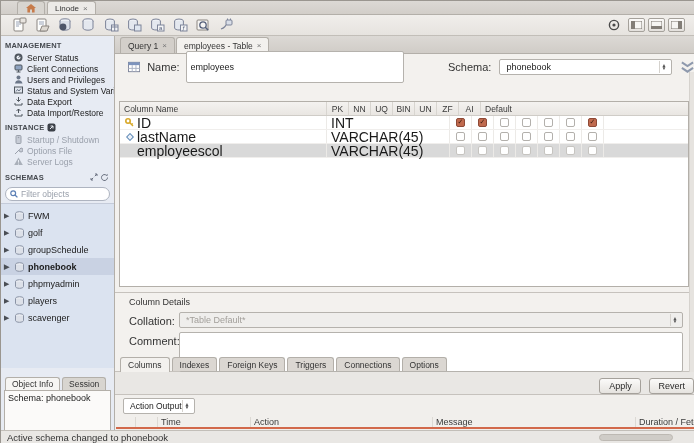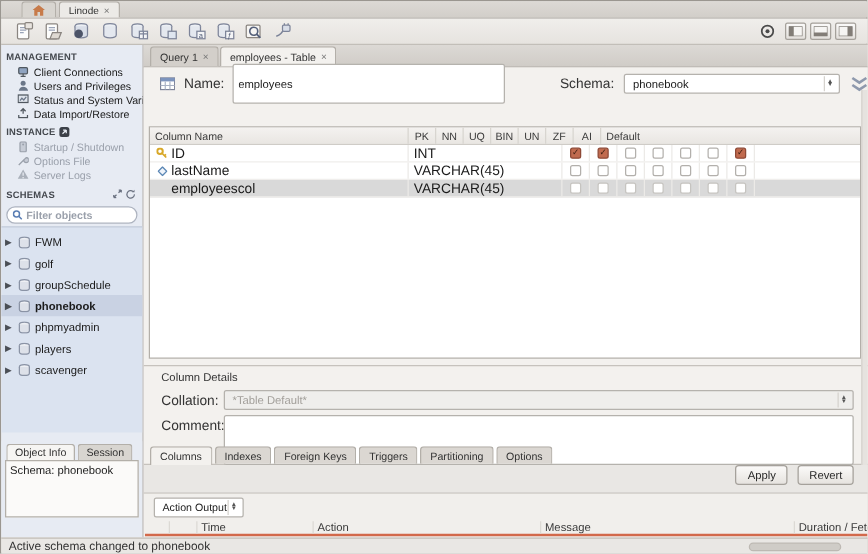--- a/index.html
+++ b/index.html
@@ -22,21 +22,21 @@
   
   .sidebar { position:absolute; left:0; top:35px; width:114px; height:394px; background:#e7ebf3; border-right:1px solid #b3afa9; overflow:hidden; }
   .side-title { font-size:7.5px; font-weight:bold; color:#45494f; padding:5px 0 2px 4px; letter-spacing:.2px; display:flex; align-items:center; }
   .side-item { height:11px; display:flex; align-items:center; gap:4px; padding-left:12px; white-space:nowrap; color:#1a1a1a; font-size:8.5px; cursor:default; }
   .side-item.disabled { color:#9aa0ab; }
   .micon { width:10px; height:10px; display:inline-flex; align-items:center; justify-content:center; flex:none; }
   .schemas-head { display:flex; align-items:center; padding-right:4px; }
   .schemas-head .spacer { flex:1; }
   .mini-ic { width:11px; height:10px; display:flex; align-items:center; justify-content:center; color:#6a7180; font-size:8px; }
   .filterbox { margin:3px 4px 2px 4px; height:14px; background:#fff; border:1px solid #aeb4c0; border-radius:7px; display:flex; align-items:center; padding:0 4px; gap:3px; }
-  .filterbox input { border:none; outline:none; background:transparent; font-family:"Liberation Sans",sans-serif; font-size:8.5px; color:#333; width:80px;font-weight:bold; }
+  .filterbox input { border:none; outline:none; background:transparent; font-family:"Liberation Sans",sans-serif; font-size:8.5px; color:#333; width:80px; }
   .filterbox input::placeholder { color:#9aa0ab; }
   .tree { background:#dbe3f0; height:165px; border-top:1px solid #c4cbd9; padding-top:3px; }
   .tree-row { height:17px; display:flex; align-items:center; gap:3px; padding-left:3px; font-size:9px; cursor:default; }
   .tree-row .arrow { color:#4a4e55; font-size:7px; width:7px; }
   .tree-row.selected { background:#c9d2e3; font-weight:bold; }
   .infotabs { height:15px; display:flex; align-items:flex-end; padding-left:4px; background:#e7ebf3; margin-top:7px; }
   .infotab { height:13px; padding:0 6px; display:flex; align-items:center; font-size:8.5px; color:#333; border:1px solid #b3afa9; border-bottom:none; border-radius:3px 3px 0 0; background:#d8d5d0; margin-right:2px; }
   .infotab.active { background:#f6f5f3; }
   .infobox { margin:0 3px; height:46px; background:#fbfaf9; border:1px solid #b3afa9; padding:2px 3px; font-size:9px; color:#222; }
 
@@ -53,21 +53,21 @@
   .combo { height:16px; background:#fff; border:1px solid #b5b2ad; border-radius:2px; display:flex; align-items:center; padding:0 3px 0 6px; }
   .combo .val { flex:1; font-size:9px; color:#1a1a1a; }
   .combo.disabled { background:#efeeec; }
   .combo.disabled .val { color:#a29f9a; }
   .spin { display:flex; flex-direction:column; align-items:center; justify-content:center; line-height:3.5px; color:#555; font-size:5px; width:9px; border-left:1px solid #d5d2cd; height:12px; }
 
   
   .grid { position:absolute; left:4px; top:47px; width:570px; height:186px; background:#fff; border:1px solid #b3afa9; overflow:hidden; }
   .g-head { display:flex; height:14px; background:linear-gradient(#f4f2f0,#e9e6e2); border-bottom:1px solid #cfccc7; color:#3a3a3a; font-size:8.5px; }
   .g-head > div { display:flex; align-items:center; padding-left:4px; border-right:1px solid #d8d5d0; }
-  .g-row { display:flex; height:14px; border-bottom:1px solid #f0eeec; align-items:stretch; font-size:11px; }
+  .g-row { display:flex; height:14px; border-bottom:1px solid #f0eeec; align-items:stretch; font-size:14px; }
   .g-row > div { display:flex; align-items:center; padding-left:4px; border-right:1px solid #eceae7; }
   .g-row.selected { background:#d9d9d9; }
   .c-name { width:207px; } .c-type { width:123px; }
   .c-flag { width:22px; justify-content:center; padding-left:0 !important; }
   .c-def { flex:1; border-right:none !important; }
   .rowicon { width:11px; display:inline-flex; justify-content:center; margin-right:2px; flex:none; }
   .cbox { width:9px; height:9px; border:1px solid #b3b0ac; border-radius:2px; background:#fff; display:flex; align-items:center; justify-content:center; font-size:7px; color:#3d1d10; }
   .cbox.checked { background:#c06a4e; border-color:#8e4936; }
   .cbox.checked::after { content:"✓"; margin-top:-1px; }
   .g-row.selected .cbox { border-color:#c6c4c0; }
@@ -76,21 +76,21 @@
   .details { position:absolute; left:0; top:238px; width:580px; border-top:1px solid #c6c2bd; }
   .det-title { padding:4px 0 3px 14px; color:#333; }
   .det-row { display:flex; align-items:flex-start; margin:2px 0 0 0; }
   .det-row .lbl { width:50px; text-align:left; margin-left:14px; padding-top:3px; }
   textarea.comment { width:504px; height:40px; background:#fff; border:1px solid #b5b2ad; border-radius:2px; resize:none; font-family:"Liberation Sans",sans-serif; font-size:9px; padding:2px; }
 
   .bottomtabs { position:absolute; left:0; top:303px; width:616px; height:15px; display:flex; align-items:flex-start; padding-left:5px; }
   .btab { height:14px; padding:0 7px; display:flex; align-items:center; font-size:8.5px; color:#333; border:1px solid #b3afa9; border-bottom:none; border-radius:3px 3px 0 0; background:#dbd7d2; margin-right:2px; }
   .btab.active { background:#f3f1ee; height:15px; }
 
-  .applystrip { position:absolute; left:0; top:336px; width:580px; height:23px; background:#e9e7e4; display:flex; align-items:flex-start; justify-content:flex-end; gap:8px; padding-right:12px; border-bottom:1px solid #c6c2bd; }
+  .applystrip { position:absolute; left:0; top:336px; width:580px; height:23px; background:#e9e7e4; display:flex; align-items:flex-end; justify-content:flex-end; gap:8px; padding-right:1px; border-bottom:1px solid #c6c2bd; }
   .pbtn { min-width:42px; height:16px; border:1px solid #a5a19b; border-radius:3px; background:linear-gradient(#fbfaf9,#e6e3df); font-family:"Liberation Sans",sans-serif; font-size:9px; color:#2a2a2a; padding:0 8px; }
 
   
   .output { position:absolute; left:0; top:359px; width:580px; height:35px; background:#f1efec; }
   .out-combo { position:absolute; left:8px; top:3px; width:72px; }
   .out-head { position:absolute; left:1px; top:22px; width:578px; height:12px; display:flex; font-size:9px; color:#3a3a3a; border-bottom:2px solid #d2694b; background:#f1efec; }
   .out-head > div { display:flex; align-items:center; padding-left:3px; border-right:1px solid #dcd9d4; white-space:nowrap; overflow:hidden; }
   .oc1 { width:20px; } .oc2 { width:22px; } .oc-time { width:93px; } .oc-action { width:182px; } .oc-msg { width:203px; } .oc-dur { flex:1; border-right:none !important; }
 
   
@@ -216,20 +216,30 @@
           </svg>
         </span>
     </div>
   </div>
 
   <div class="sidebar">
     <div class="side-title">MANAGEMENT</div>
     <div class="side-item">
       <span class="micon">
           <svg width="9" height="9" viewBox="0 0 9 9">
+            <circle cx="4.5" cy="4.5" r="4" fill="#4f565e"></circle>
+            <circle cx="4.5" cy="4.5" r="2" fill="#e8ecf3"></circle>
+            <path d="M4.5 4.5L7 2.5" stroke="#4f565e" stroke-width="1"></path>
+          </svg>
+        </span>
+      <span>Server Status</span>
+    </div>
+    <div class="side-item">
+      <span class="micon">
+          <svg width="9" height="9" viewBox="0 0 9 9">
             <rect x="1" y="1" width="7" height="5" rx="1" fill="#8fa3c0" stroke="#4f565e"></rect>
             <path d="M4.5 6v2M2.5 8h4" stroke="#4f565e"></path>
           </svg>
         </span>
       <span>Client Connections</span>
     </div>
     <div class="side-item">
       <span class="micon">
           <svg width="9" height="9" viewBox="0 0 9 9">
             <circle cx="4.5" cy="2.6" r="2" fill="#6b7688"></circle>
@@ -239,20 +249,29 @@
       <span>Users and Privileges</span>
     </div>
     <div class="side-item">
       <span class="micon">
           <svg width="9" height="9" viewBox="0 0 9 9">
             <rect x="0.5" y="1" width="8" height="6" fill="#dfe4ec" stroke="#4f565e"></rect>
             <path d="M2 5.5l1.5-2 1.5 1.5L7 2.5" stroke="#6b7688" fill="none"></path>
           </svg>
         </span>
       <span>Status and System Variables</span>
+    </div>
+    <div class="side-item">
+      <span class="micon">
+          <svg width="9" height="9" viewBox="0 0 9 9">
+            <path d="M4.5 0v4M2.5 2.5l2 2 2-2" stroke="#4f565e" fill="none"></path>
+            <path d="M1 6v2h7V6" stroke="#4f565e" fill="none"></path>
+          </svg>
+        </span>
+      <span>Data Export</span>
     </div>
     <div class="side-item">
       <span class="micon">
           <svg width="9" height="9" viewBox="0 0 9 9">
             <path d="M4.5 5V1M2.5 3l2-2 2 2" stroke="#4f565e" fill="none"></path>
             <path d="M1 6v2h7V6" stroke="#4f565e" fill="none"></path>
           </svg>
         </span>
       <span>Data Import/Restore</span>
     </div>
@@ -560,21 +579,21 @@
         <div class="btab">
             <span>Indexes</span>
           </div>
         <div class="btab">
             <span>Foreign Keys</span>
           </div>
         <div class="btab">
             <span>Triggers</span>
           </div>
         <div class="btab">
-            <span>Partitioning</span>
+            <span>Connections</span>
           </div>
         <div class="btab">
             <span>Options</span>
           </div>
       </div>
       <div class="vscroll"></div>
     </div>
 
     <div class="applystrip">
       <button class="pbtn">Apply</button>

